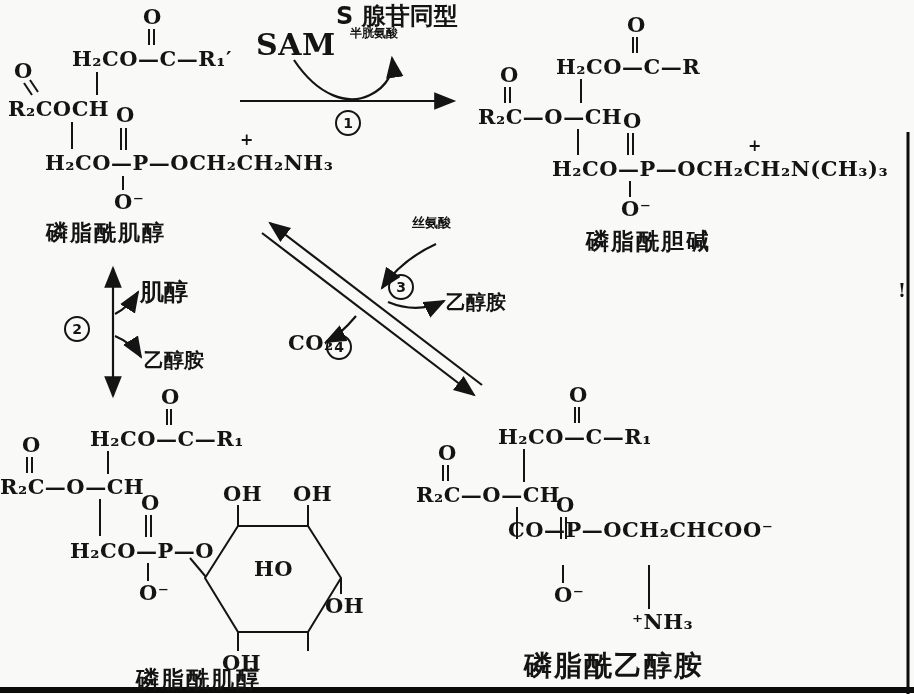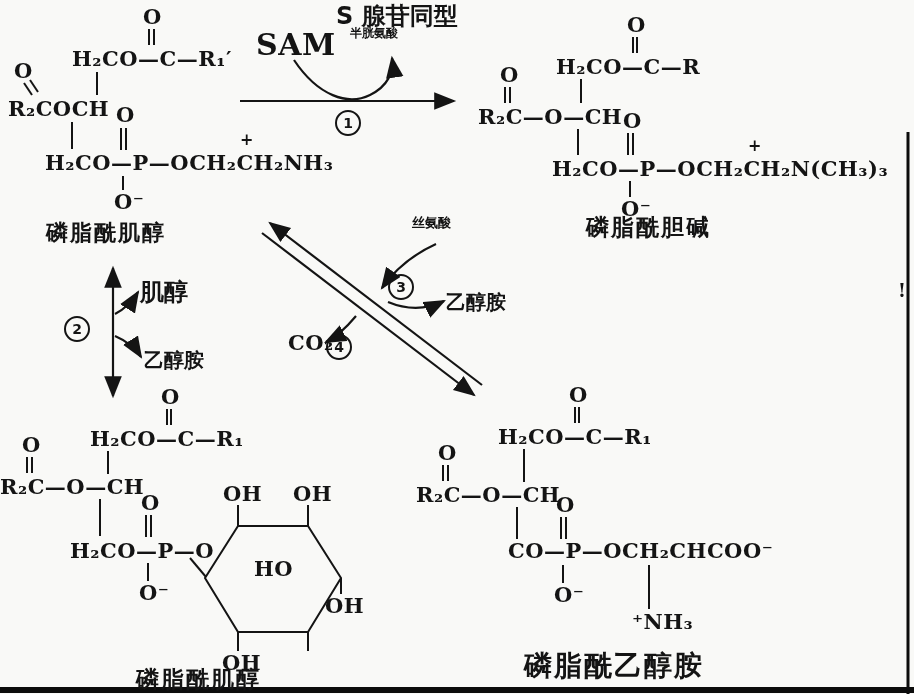--- a/index.html
+++ b/index.html
@@ -120,21 +120,21 @@
 
   <div>
     <span class="f" style="left:627px;top:14px">O</span>
     <span class="f" style="left:556px;top:56px">H₂CO—C—R</span>
     <span class="f" style="left:500px;top:64px">O</span>
     <span class="f" style="left:478px;top:106px">R₂C—O—CH</span>
     <span class="f" style="left:623px;top:110px">O</span>
     <span class="f" style="left:552px;top:158px">H₂CO—P—OCH₂CH₂N(CH₃)₃</span>
     <span class="plus" style="left:748px;top:138px">+</span>
     <span class="f" style="left:621px;top:198px">O⁻</span>
-    <span class="cjk lbl-big" style="left:586px;top:216px;font-size:23px">磷脂酰胆碱</span>
+    <span class="cjk lbl-big" style="left:586px;top:230px;font-size:23px">磷脂酰胆碱</span>
   </div>
 
   <div>
     <span class="circ" style="left:64px;top:316px">2</span>
     <span class="cjk" style="left:140px;top:280px;font-size:24px">肌醇</span>
     <span class="cjk" style="left:144px;top:350px;font-size:20px">乙醇胺</span>
   </div>
 
   <div>
     <span class="cjk" style="left:412px;top:216px;font-size:13px">丝氨酸</span>
@@ -159,21 +159,21 @@
     <span class="f" style="left:222px;top:652px">OH</span>
     <span class="cjk lbl-big" style="left:136px;top:668px;font-size:23px">磷脂酰肌醇</span>
   </div>
 
   <div>
     <span class="f" style="left:569px;top:384px">O</span>
     <span class="f" style="left:498px;top:426px">H₂CO—C—R₁</span>
     <span class="f" style="left:438px;top:442px">O</span>
     <span class="f" style="left:416px;top:484px">R₂C—O—CH</span>
     <span class="f" style="left:556px;top:494px">O</span>
-    <span class="f" style="left:508px;top:540px">CO—P—OCH₂CHCOO⁻</span>
+    <span class="f" style="left:508px;top:519px">CO—P—OCH₂CHCOO⁻</span>
     <span class="f" style="left:554px;top:584px">O⁻</span>
     <span class="f" style="left:632px;top:611px">⁺NH₃</span>
     <span class="cjk lbl-big" style="left:524px;top:652px;font-size:28px">磷脂酰乙醇胺</span>
   </div>
 
   <span class="f" style="left:898px;top:282px;font-size:18px">!</span>
 
 </div>
 
 </body></html>

